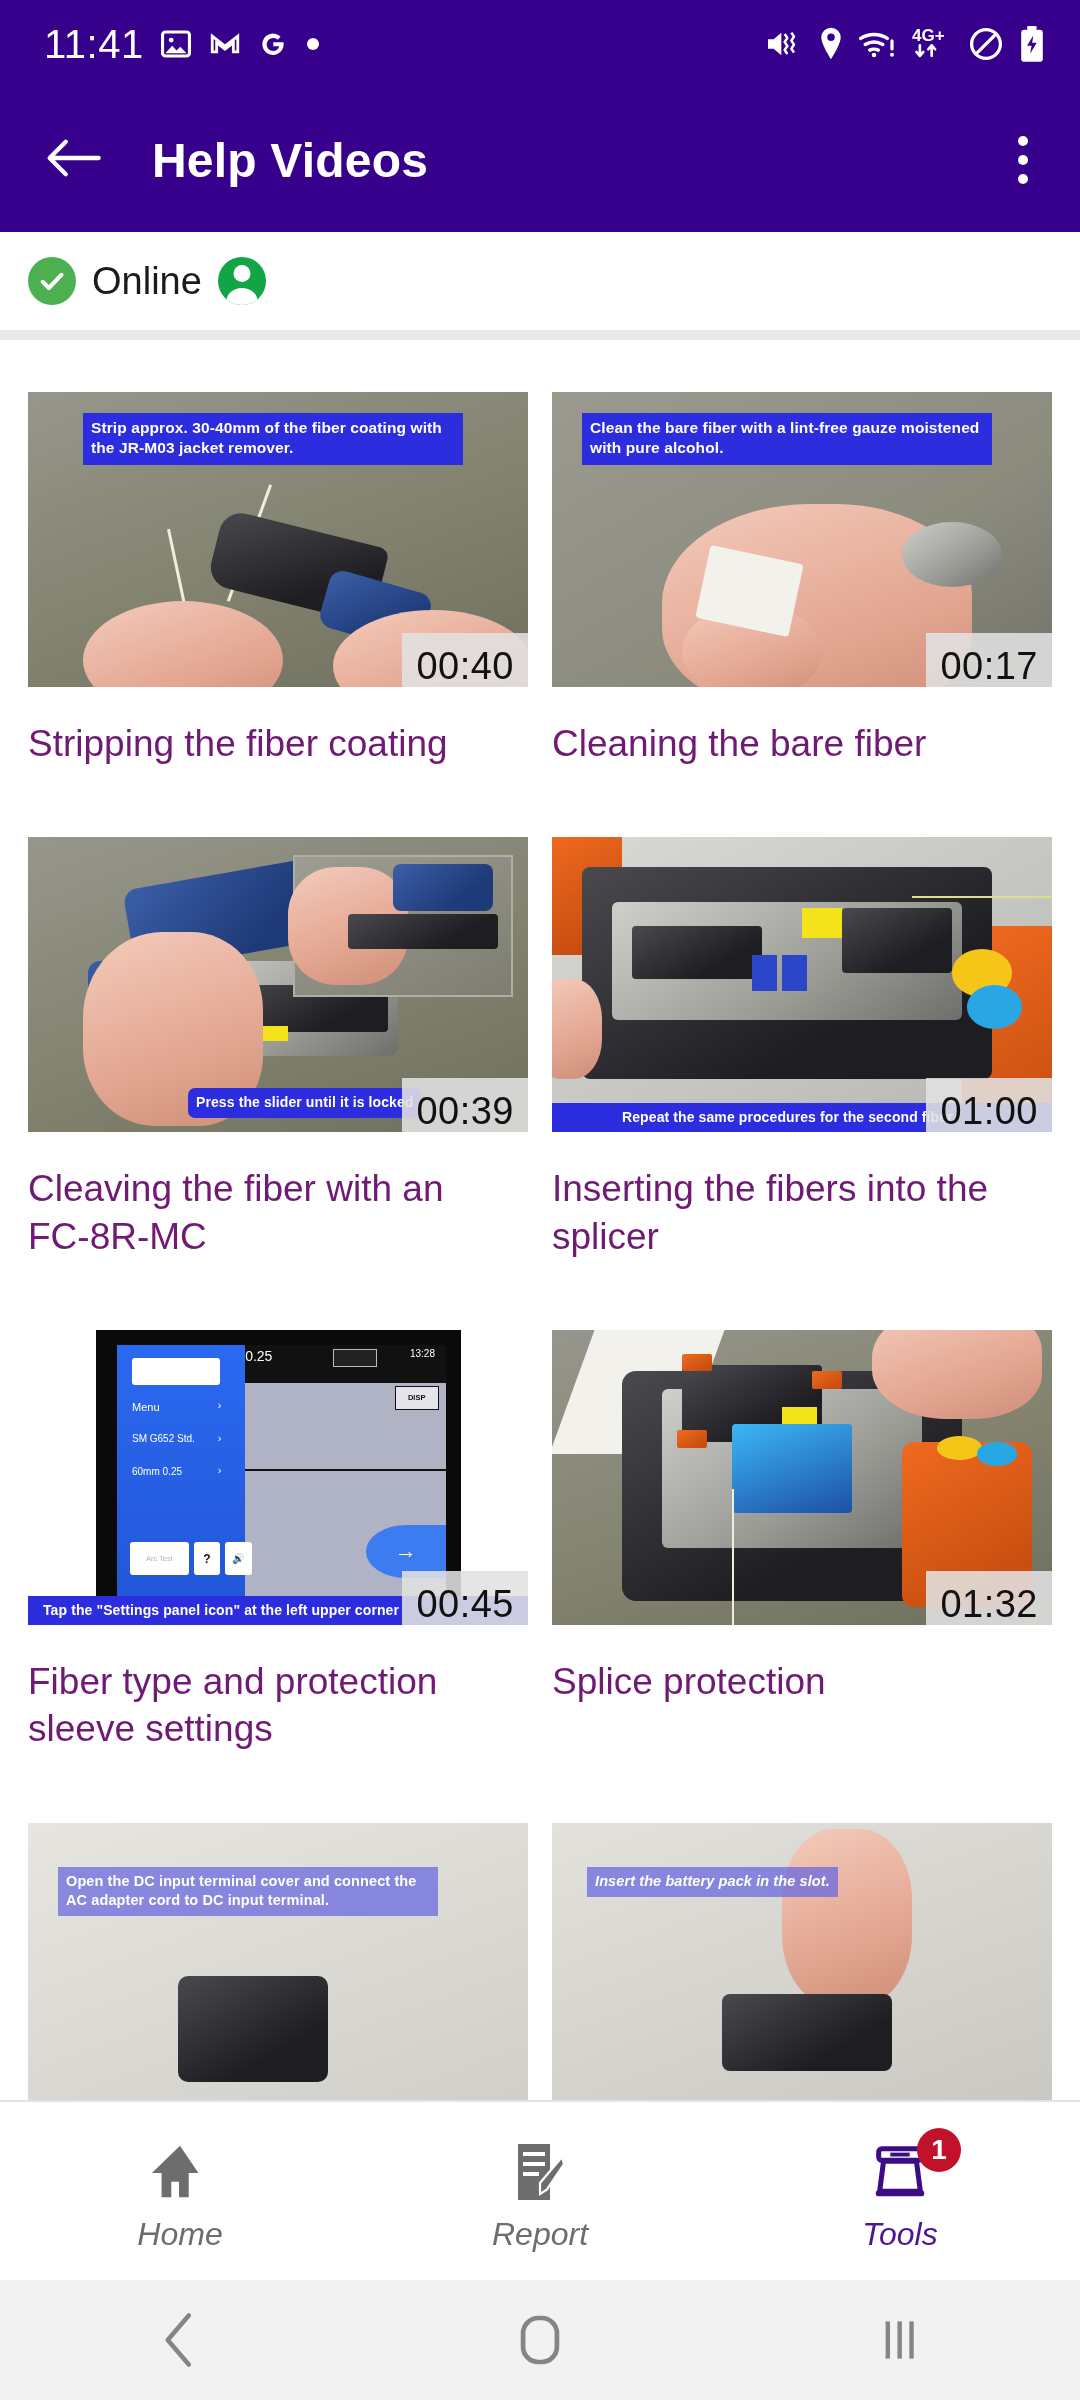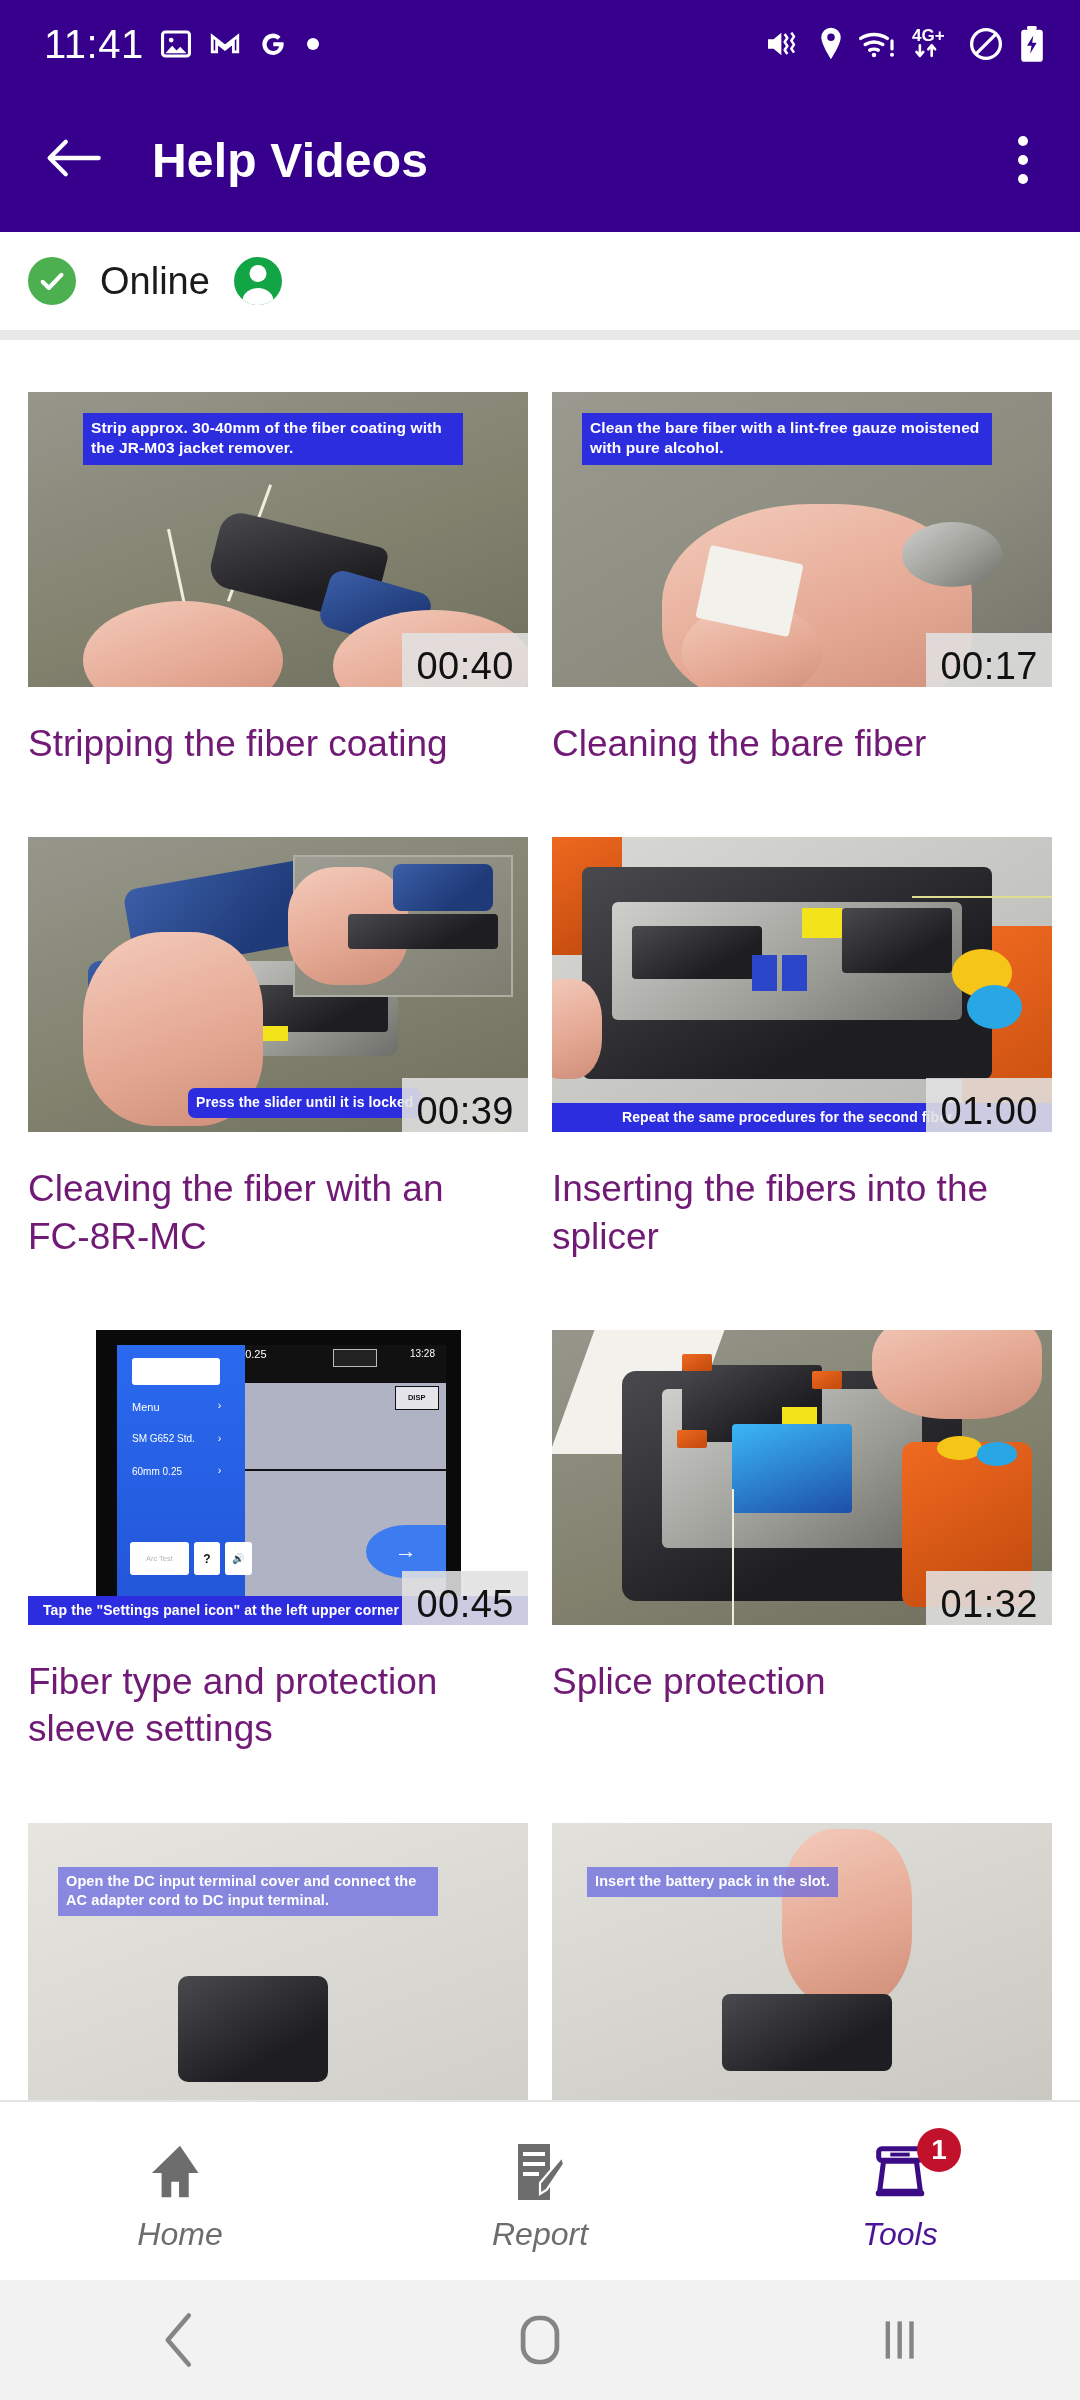--- a/index.html
+++ b/index.html
@@ -30,21 +30,21 @@
   .appbar-title {
     font-size: 48px; font-weight: 700; margin-left: 50px; flex: 1 1 auto;
     letter-spacing: .2px;
   }
   .kebab { display:flex; flex-direction:column; gap:9px; align-items:center; padding: 10px 14px; }
   .kebab i { width: 10px; height: 10px; border-radius: 50%; background: #fff; display:block; }
 
   
   .onlinebar {
     height: 98px; background: #fff; display: flex; align-items: center;
-    padding: 0 28px; gap: 8px; flex: 0 0 auto;
+    padding: 0 28px; gap: 0; flex: 0 0 auto;
   }
   .chk-circle {
     width: 48px; height: 48px; border-radius: 50%; background: #4CAF50;
     display:flex; align-items:center; justify-content:center; flex:0 0 auto;
   }
   .chk-circle svg { display:block; }
   .online-text { font-size: 38px; color: #1b1b1b; margin: 0 16px 0 16px; }
   .guest-avatar {
     width: 48px; height: 48px; border-radius: 50%; background: #12A546;
     position: relative; overflow: hidden; flex: 0 0 auto;
@@ -325,21 +325,21 @@
 
       <div class="rowspacer"></div>
       <div class="rowspacer"></div>
 
       <div class="cell">
         <div class="thumb-wrap pad">
           <div class="thumb-inner narrow">
             <div class="lcd-frame" style="inset:0;"></div>
             <div class="lcd-gray" style="left:6%;top:5%;right:4%;bottom:7%;"></div>
             <div class="lcd-top" style="left:6%;top:5%;right:4%;height:13%;"></div>
-            <div class="lcdtxt" style="left:41%;top:6%;font-size:11px;text-align:center;">0.25</div>
+            <div class="lcdtxt" style="left:41%;top:6%;font-size:14px;text-align:center;">0.25</div>
             <div class="lcdtxt" style="right:7%;top:6%;font-size:10px;">13:28</div>
             <div style="position:absolute;right:23%;top:6.5%;width:12%;height:6%;border:1px solid #bbb;background:#222;"></div>
             <div class="lcd-blue" style="left:6%;top:5%;width:35%;bottom:7%;"></div>
             <div class="lcd-btn" style="left:10%;top:9.5%;width:24%;height:9%;"></div>
             <div class="lcdtxt" style="left:10%;top:24%;">Menu</div>
             <div class="lcdtxt" style="left:33.5%;top:23.5%;">›</div>
             <div class="lcdtxt" style="left:10%;top:35%;font-size:10px;">SM G652 Std.</div>
             <div class="lcdtxt" style="left:33.5%;top:34.5%;">›</div>
             <div class="lcdtxt" style="left:10%;top:46%;font-size:10px;">60mm 0.25</div>
             <div class="lcdtxt" style="left:33.5%;top:45.5%;">›</div>
@@ -392,21 +392,21 @@
 
       <div class="cell">
         <div class="thumb-wrap" style="height:295px;">
           <div class="scene" style="background:linear-gradient(160deg,#e6e5e0 0%,#cfcec8 100%);"></div>
           <div class="dark" style="position:absolute;left:30%;top:52%;width:30%;height:36%;border-radius:10px;"></div>
           <div class="cap fade" style="left:6%;top:15%;max-width:76%;font-size:14.5px;">Open the DC input terminal cover and connect the AC adapter cord to DC input terminal.</div>
         </div>
       </div>
 
       <div class="cell">
-        <div class="thumb-wrap" style="height:295px;">
+        <div class="thumb-wrap" style="height:295px;font-style:italic;">
           <div class="scene" style="background:linear-gradient(160deg,#e2e1dc 0%,#c8c7c1 100%);"></div>
           <div class="skin" style="position:absolute;left:46%;top:2%;width:26%;height:60%;border-radius:40%;"></div>
           <div class="dark" style="position:absolute;left:34%;top:58%;width:34%;height:26%;border-radius:8px;"></div>
           <div class="cap fade" style="left:7%;top:15%;max-width:70%;font-size:14.5px;white-space:nowrap;">Insert the battery pack in the slot.</div>
         </div>
       </div>
 
     </div>
   </div>
 

